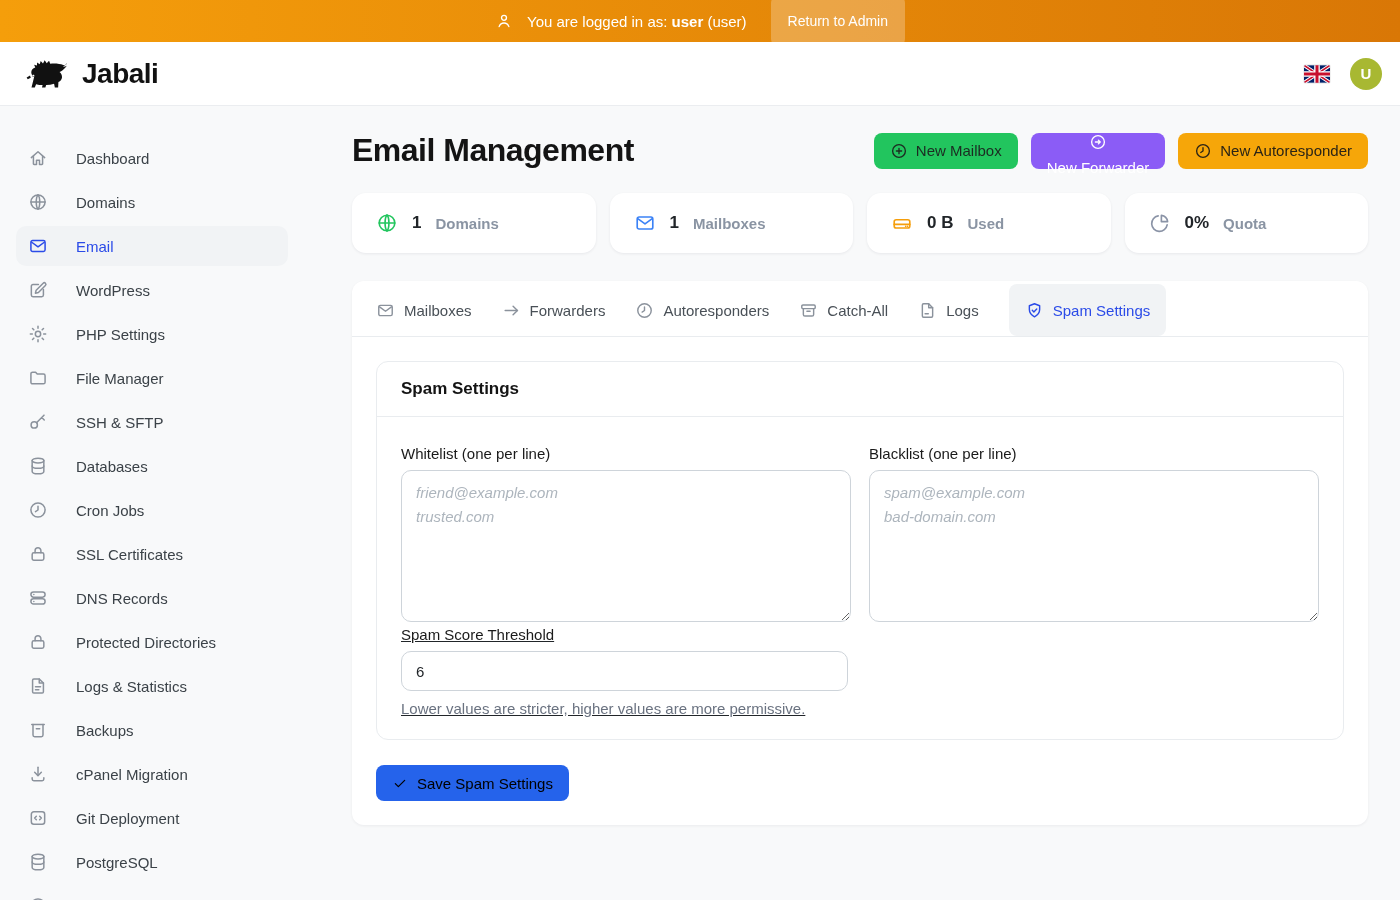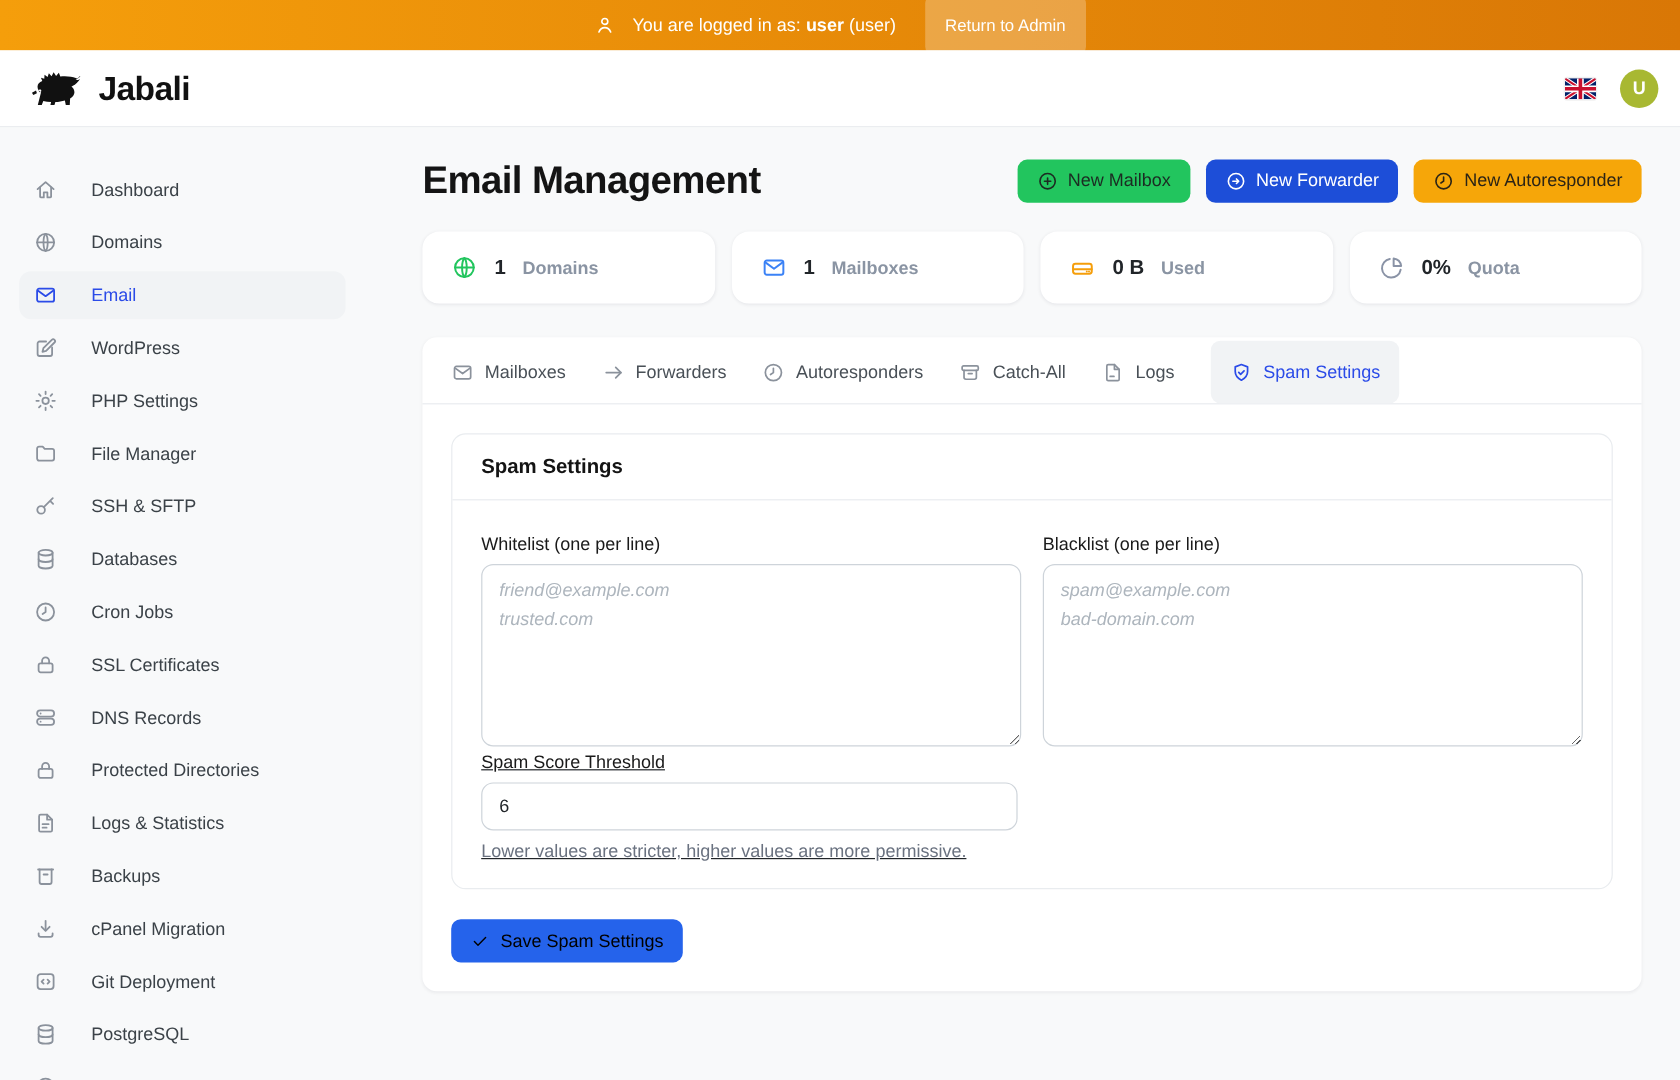--- a/index.html
+++ b/index.html
@@ -29,21 +29,21 @@
   .side-item.active .icn { color:#2b4be8; }
 
   .main { flex:1; padding:26px 32px 16px 48px; }
 
   .title-row { display:flex; align-items:center; justify-content:space-between; margin-bottom:24px; }
   .page-title { font-size:32px; font-weight:800; color:#141414; letter-spacing:-.5px; }
   .actions { display:flex; gap:13px; }
   .act-btn { display:flex; align-items:center; gap:8px; height:36px; padding:0 16px; border:none; border-radius:8px; font-size:15px; font-family:inherit; cursor:pointer; font-weight:500; }
   .act-btn .icn { width:18px; height:18px; }
   .btn-green { background:#22c55e; color:#1c2b22; }
-  .btn-blue  { background:#1d4ed8; color:#fff; }
+  .btn-blue  { background:#8b5cf6; color:#fff;flex-direction:column; }
   .btn-amber { background:#f6a609; color:#2b2416; }
 
   .stats { display:grid; grid-template-columns:repeat(4,1fr); gap:14px; margin-bottom:28px; }
   .stat-card { background:#fff; border-radius:14px; height:60px; display:flex; align-items:center; gap:14px; padding:0 24px; box-shadow:0 1px 3px rgba(20,20,40,.07); }
   .stat-card .icn { width:22px; height:22px; flex:none; }
   .stat-val { font-size:17px; font-weight:700; color:#212529; }
   .stat-lbl { font-size:15px; font-weight:700; color:#8a94a3; }
   .ic-green{color:#22c55e}.ic-blue{color:#3b82f6}.ic-amber{color:#f59e0b}.ic-gray{color:#8a93a6}
 
   

